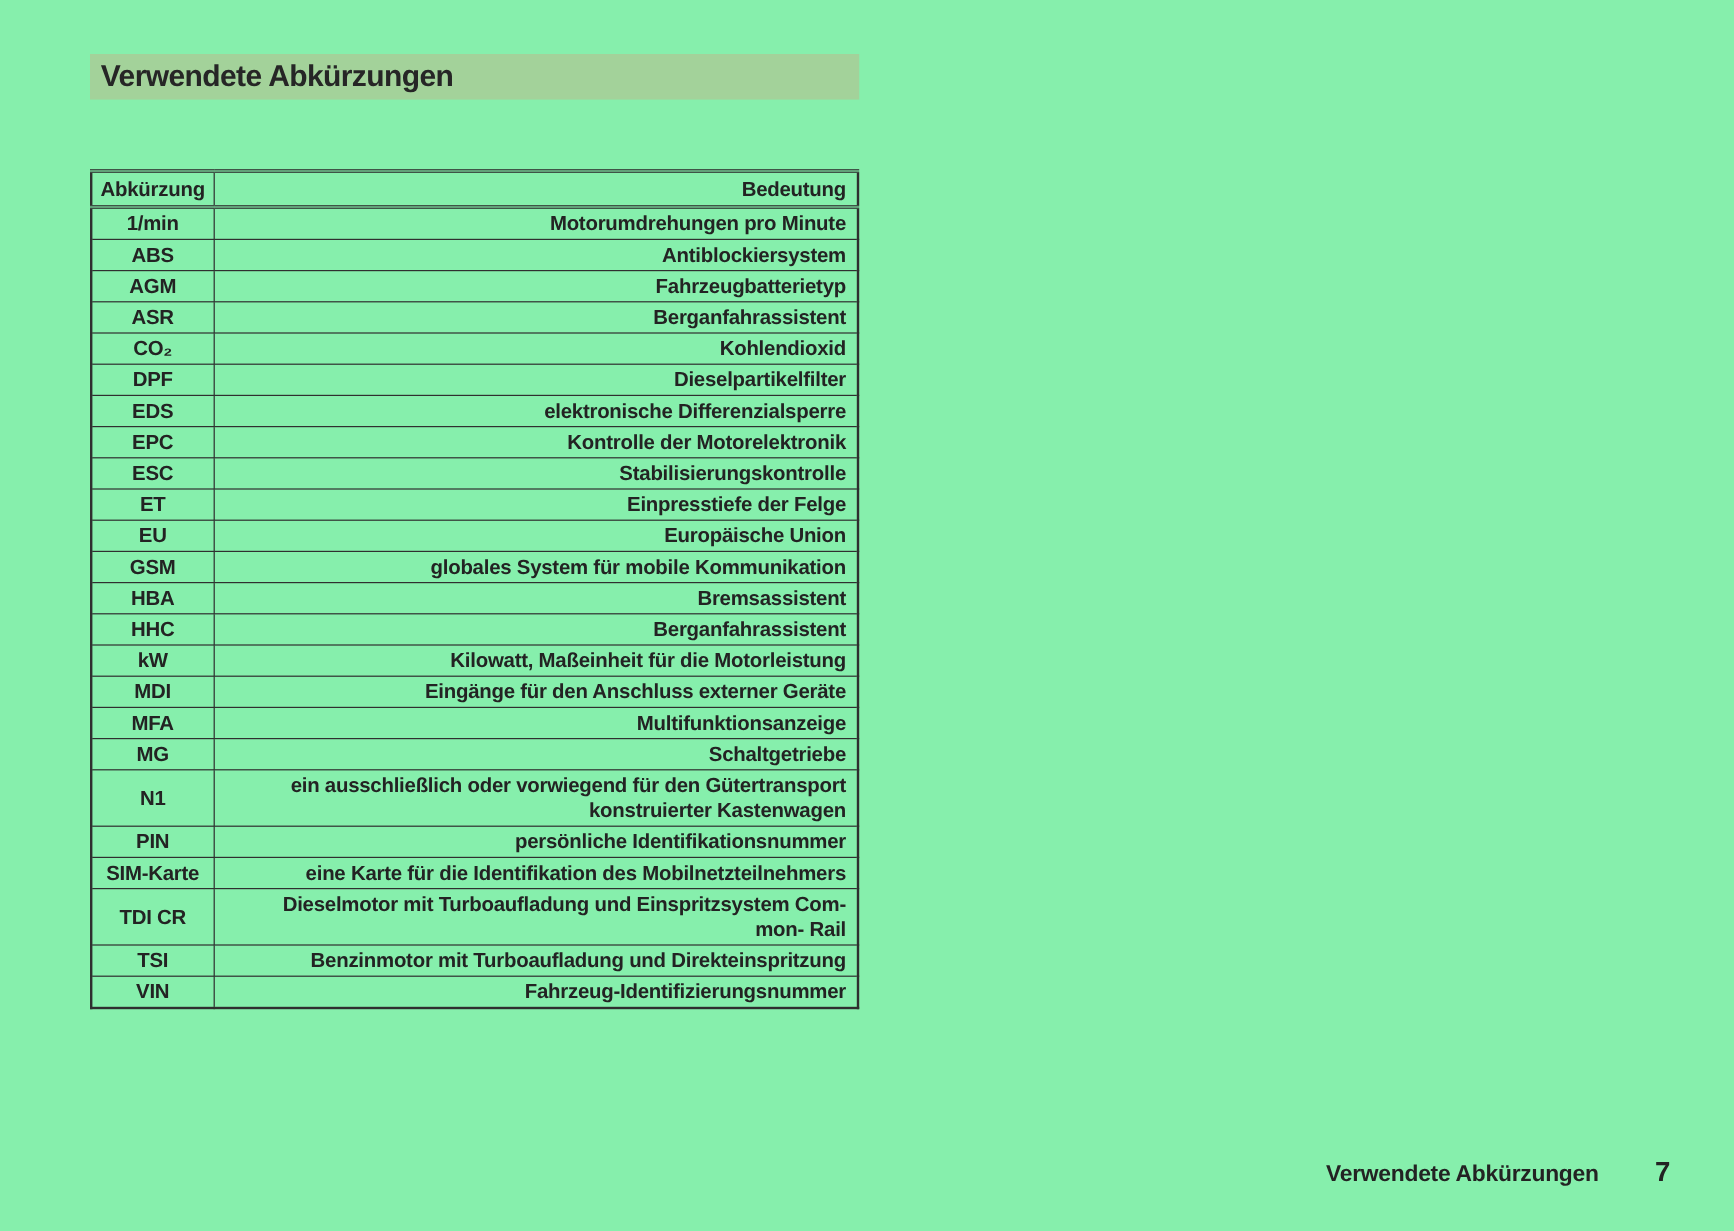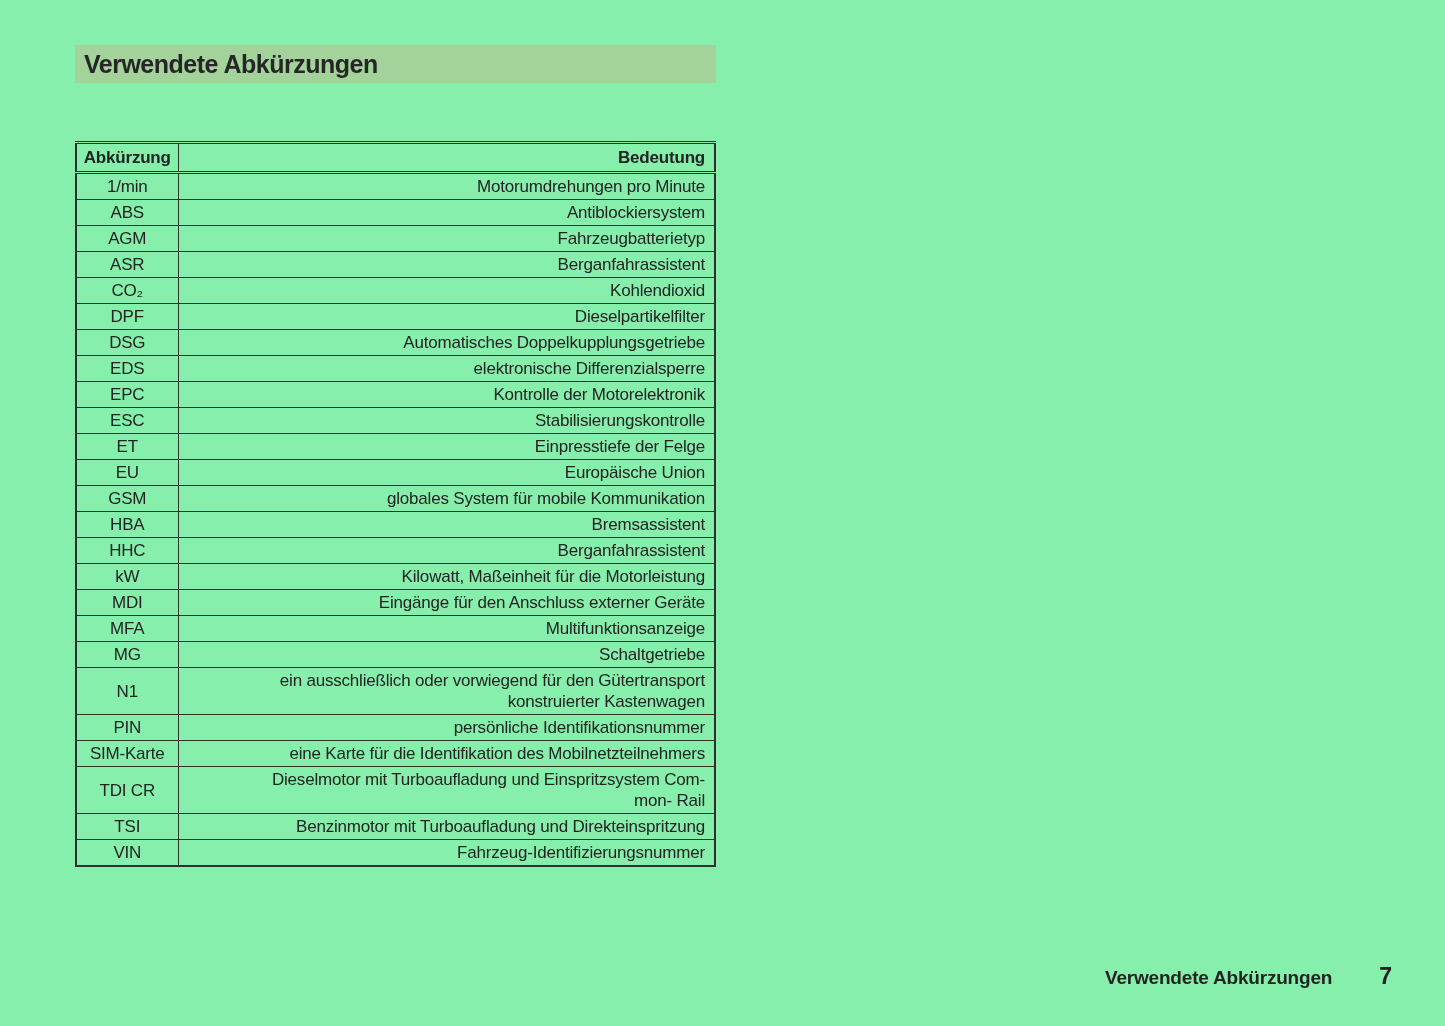--- a/index.html
+++ b/index.html
@@ -35,20 +35,21 @@
     table-layout: fixed;
     margin-top: 45px;
   }
   table.abbr-table { border: 2px solid #2f2f2f; }
   .abbr-table th, .abbr-table td {
     border: 1px solid #2f2f2f;
     font-size: 17px;
     letter-spacing: -0.2px;
     color: #232323;
     vertical-align: middle;
+    font-weight: bold;
   }
   .abbr-table thead th {
     height: 30px;
     font-weight: bold;
     border-top: 3px double #2f2f2f;
     border-bottom: 3px double #2f2f2f;
   }
   .abbr-table col.c-abbr { width: 102px; }
   .abbr-table th.col-abbr, .abbr-table td.col-abbr { text-align: center; padding: 2px 4px; }
   .abbr-table th.col-meaning, .abbr-table td.col-meaning { text-align: right; padding: 2px 9px; }
@@ -106,24 +107,20 @@
   </tr>
         <tr>
     <td class="col-abbr">CO₂</td>
     <td class="col-meaning">Kohlendioxid</td>
   </tr>
         <tr>
     <td class="col-abbr">DPF</td>
     <td class="col-meaning">Dieselpartikelfilter</td>
   </tr>
         <tr>
-    <td class="col-abbr">DSG</td>
-    <td class="col-meaning">Automatisches Doppelkupplungsgetriebe</td>
-  </tr>
-        <tr>
     <td class="col-abbr">EDS</td>
     <td class="col-meaning">elektronische Differenzialsperre</td>
   </tr>
         <tr>
     <td class="col-abbr">EPC</td>
     <td class="col-meaning">Kontrolle der Motorelektronik</td>
   </tr>
         <tr>
     <td class="col-abbr">ESC</td>
     <td class="col-meaning">Stabilisierungskontrolle</td>

